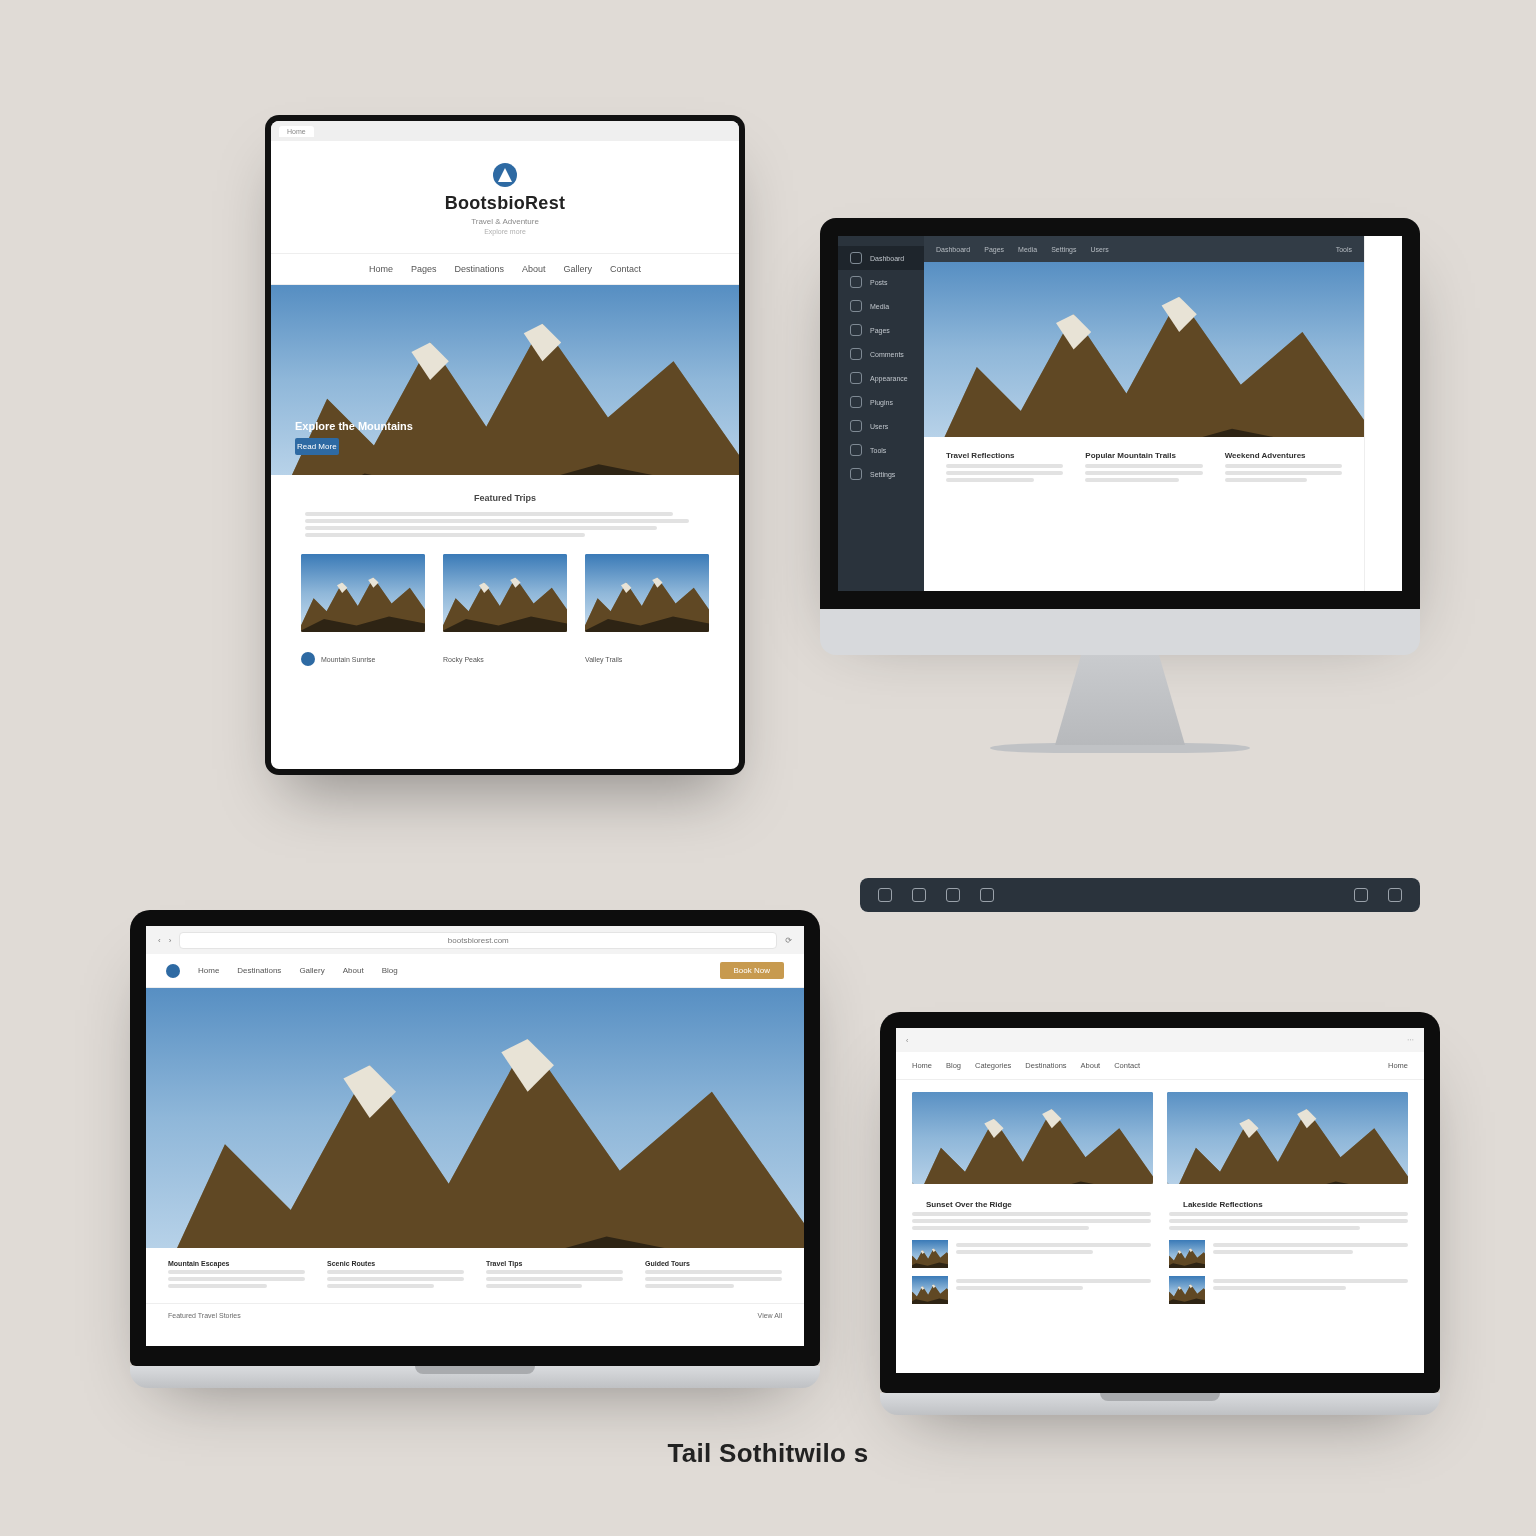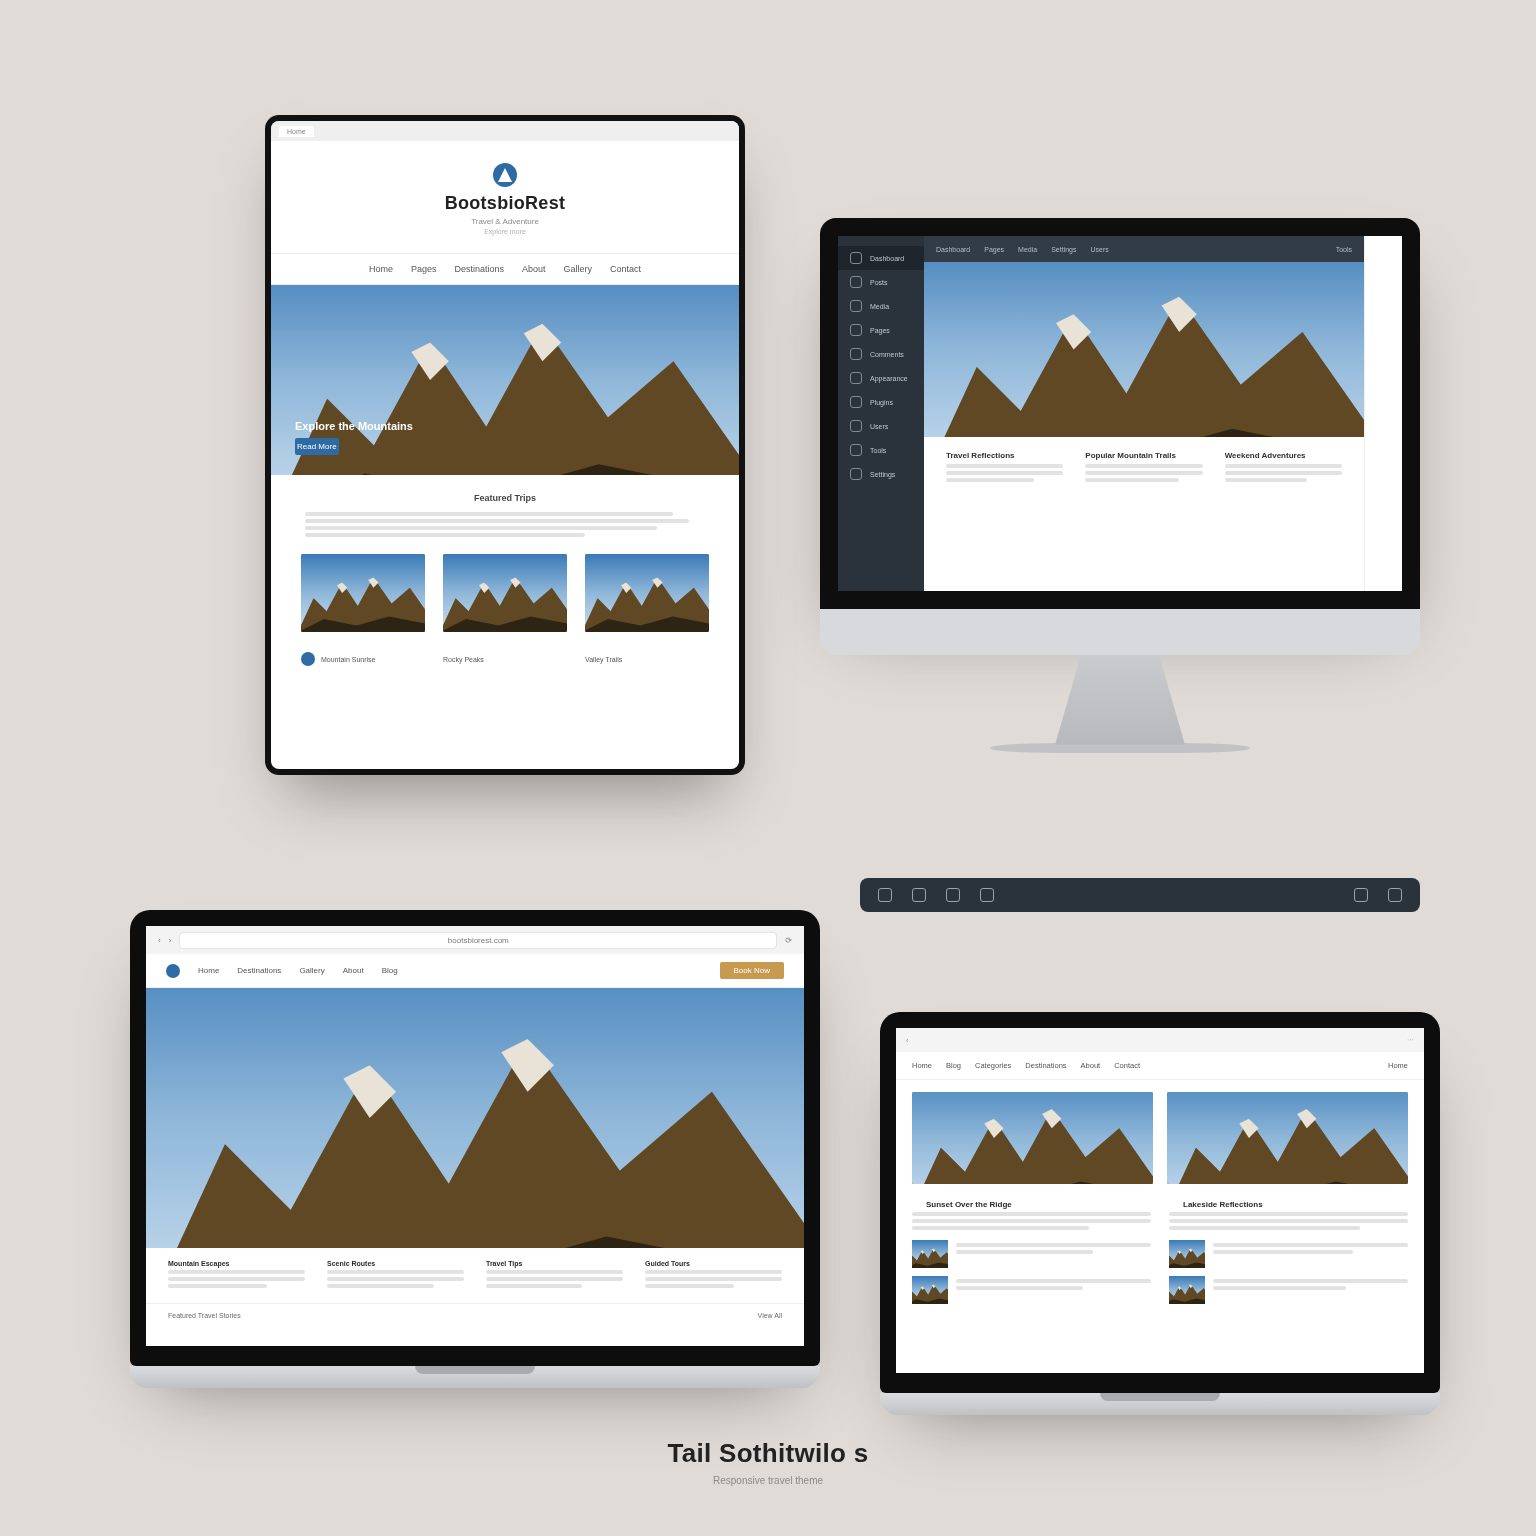--- a/index.html
+++ b/index.html
@@ -503,14 +503,13 @@
           </div>
         </div>
       </div>
     </div>
   </div>
   <div class="mb-base"></div>
 </div>
 
 <div class="caption">
   <div class="t">Tail Sothitwilo s</div>
-  <div class="s">Responsive travel theme</div>
 </div>
 
 </body></html>

